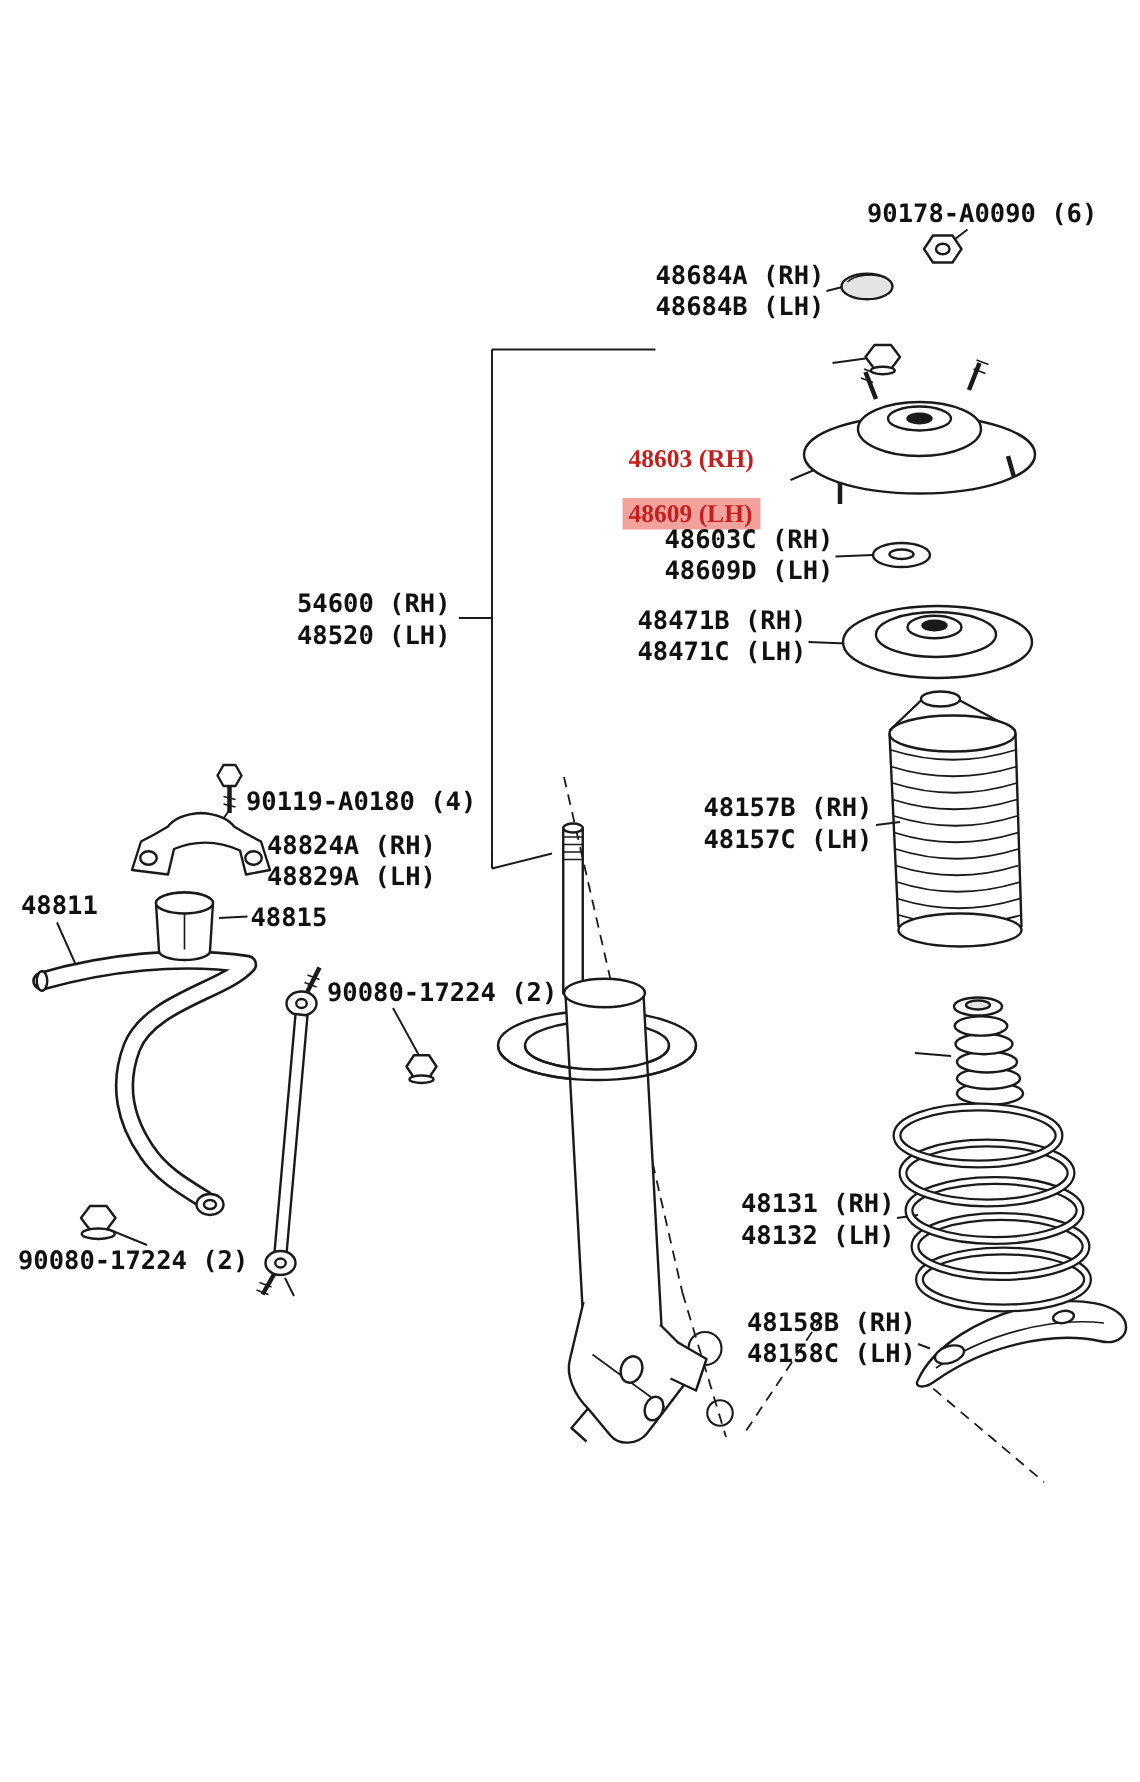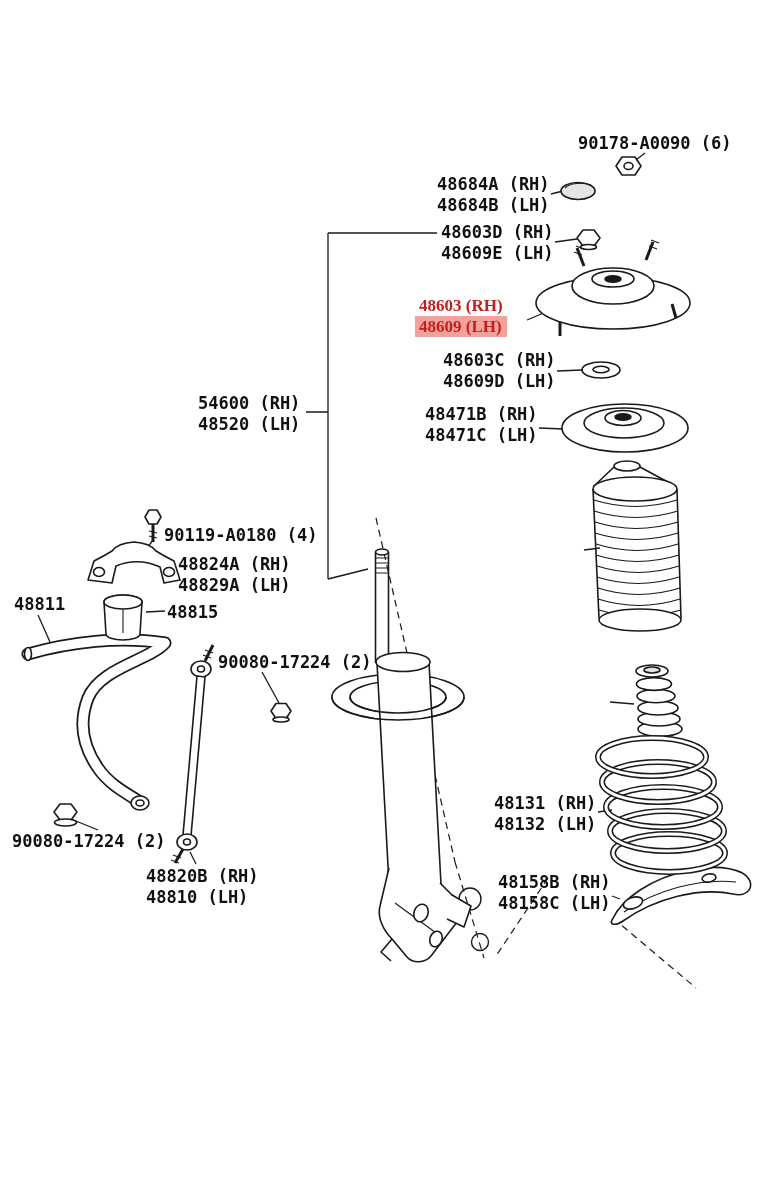--- a/index.html
+++ b/index.html
@@ -8,21 +8,21 @@
     --highlight-text:#c41f1f; --highlight-bg:#f2a29b; --page-bg:#ffffff;
   }
   html,body{margin:0;padding:0;background:var(--page-bg);}
   #stage{position:relative;width:760px;height:1032px;background:var(--page-bg);overflow:hidden;
          font-family:"DejaVu Sans Mono", monospace;}
   #art{position:absolute;left:0;top:0;}
   .label{position:absolute;font:bold 17px "DejaVu Sans Mono", monospace;line-height:21px;
          white-space:nowrap;color:var(--label);letter-spacing:0px;cursor:default;}
   .ln{display:block;}
   .red{color:var(--highlight-text);font-family:Liberation Serif, serif;}
-  .hl{background:var(--highlight-bg);padding:0 4px;margin:0 -4px;}
+  .hl{background:var(--highlight-bg);padding:0 4px;margin:16px -4px;}
 </style>
 </head>
 <body>
 
 <div id="stage">
 
   <svg id="art" width="760" height="1188" viewBox="0 0 760 1188">
 
     <g stroke="#1a1a1a" stroke-width="1.3" fill="none">
       <path d="M645,153 L632,163"></path>
@@ -220,24 +220,20 @@
 
   <div class="label" style="left:578px;top:133px">
     <span class="ln">90178-A0090 (6)</span>
   </div>
 
   <div class="label" style="left:437px;top:174px">
     <span class="ln">48684A (RH)</span>
     <span class="ln">48684B (LH)</span>
   </div>
 
-  <div class="label" style="left:441px;top:222px">
-    <span class="ln">48603D (RH)</span>
-    <span class="ln">48609E (LH)</span>
-  </div>
 
   <div class="label" style="left:419px;top:295px">
     <span class="ln red">48603 (RH)</span>
     <span class="ln red hl">48609 (LH)</span>
   </div>
 
   <div class="label" style="left:443px;top:350px">
     <span class="ln">48603C (RH)</span>
     <span class="ln">48609D (LH)</span>
   </div>
@@ -245,20 +241,24 @@
   <div class="label" style="left:425px;top:404px">
     <span class="ln">48471B (RH)</span>
     <span class="ln">48471C (LH)</span>
   </div>
 
   <div class="label" style="left:198px;top:393px">
     <span class="ln">54600 (RH)</span>
     <span class="ln">48520 (LH)</span>
   </div>
 
+  <div class="label" style="left:469px;top:529px">
+    <span class="ln">48157B (RH)</span>
+    <span class="ln">48157C (LH)</span>
+  </div>
 
   <div class="label" style="left:164px;top:525px">
     <span class="ln">90119-A0180 (4)</span>
   </div>
 
   <div class="label" style="left:178px;top:554px">
     <span class="ln">48824A (RH)</span>
     <span class="ln">48829A (LH)</span>
   </div>
 
@@ -277,23 +277,19 @@
 
   <div class="label" style="left:494px;top:793px">
     <span class="ln">48131 (RH)</span>
     <span class="ln">48132 (LH)</span>
   </div>
 
   <div class="label" style="left:12px;top:831px">
     <span class="ln">90080-17224 (2)</span>
   </div>
 
-  <div class="label" style="left:146px;top:866px">
-    <span class="ln">48820B (RH)</span>
-    <span class="ln">48810 (LH)</span>
-  </div>
 
   <div class="label" style="left:498px;top:872px">
     <span class="ln">48158B (RH)</span>
     <span class="ln">48158C (LH)</span>
   </div>
 
 </div>
 
 </body></html>

